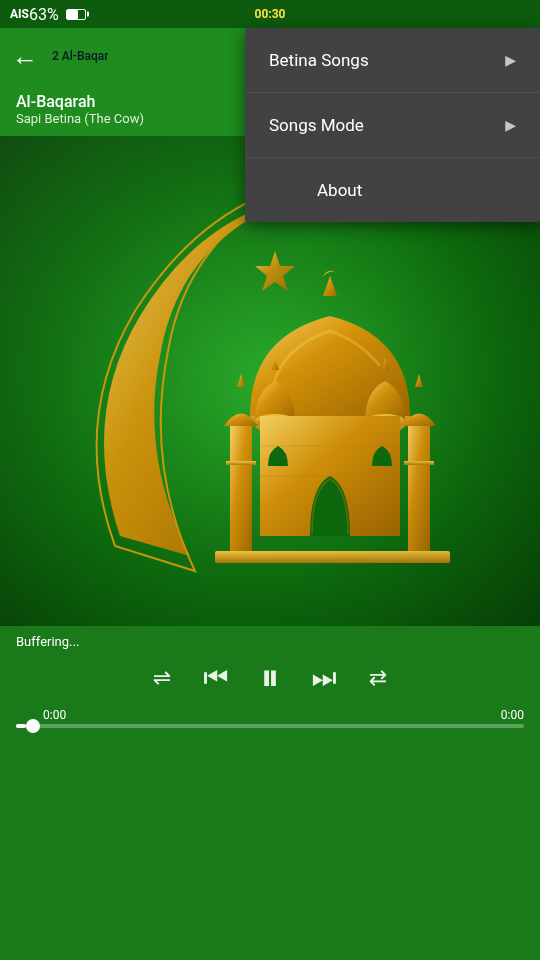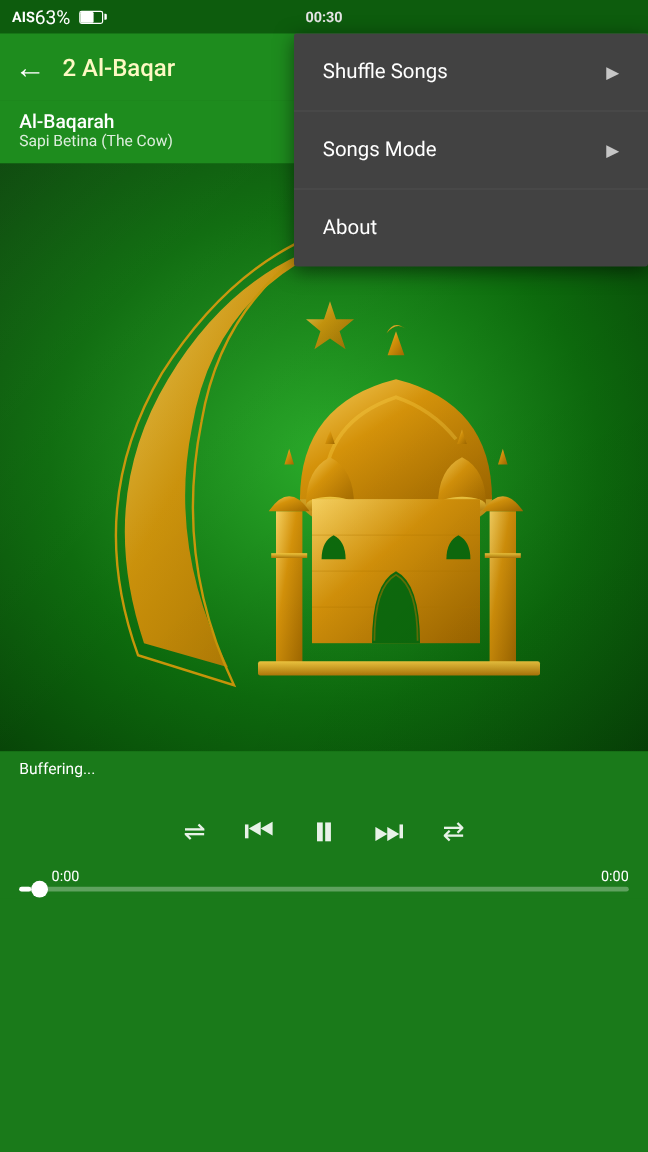--- a/index.html
+++ b/index.html
@@ -25,21 +25,21 @@
       position: relative;
       z-index: 10;
     }
     .status-left {
       font-size: 12px;
       color: #fff;
       font-weight: bold;
     }
     .status-center {
       font-size: 12px;
-      color: #e5e5e5;
+      color: #fde047;
       font-weight: bold;
       position: absolute;
       left: 50%;
       transform: translateX(-50%);
     }
     .status-right {
       font-size: 16px;
       color: #fff;
       display: flex;
       align-items: center;
@@ -83,22 +83,22 @@
       z-index: 10;
     }
     .back-btn {
       color: #fff;
       font-size: 26px;
       cursor: pointer;
       margin-right: 14px;
       user-select: none;
     }
     .toolbar-title {
-      color: #fef9c3;
-      font-size: 20px;
+      color: #0f172a;
+      font-size: 12px;
       font-weight: 500;
       white-space: nowrap;
       overflow: hidden;
       text-overflow: ellipsis;
       max-width: 200px;
     }
 
     
     .song-info {
       background: #1e8c1e;
@@ -138,21 +138,21 @@
     }
 
     
     .player-section {
       background: #1a7a1a;
       padding: 8px 16px 6px;
     }
     .buffering-text {
       color: #fff;
       font-size: 13px;
-      margin-bottom: 22px;
+      margin-bottom: 6px;
     }
     .controls-row {
       display: flex;
       align-items: center;
       justify-content: center;
       gap: 32px;
       margin-bottom: 8px;
     }
     .ctrl-btn {
       color: #fff;
@@ -215,20 +215,21 @@
       align-items: center;
       justify-content: space-between;
       padding: 22px 24px;
       color: #fff;
       font-size: 17px;
       cursor: pointer;
       border-bottom: 1px solid rgba(255,255,255,0.07);
     }
     .menu-item:last-child {
       border-bottom: none;
+      margin-left: 48px;
     }
     .menu-arrow {
       font-size: 14px;
       color: rgba(255,255,255,0.7);
     }
 
     
     .light-effect {
       position: absolute;
       top: 0;
@@ -351,21 +352,21 @@
     <span>0:00</span>
   </div>
   <div class="progress-bar">
     <div class="progress-fill" style="width: 2%;"></div>
     <div class="progress-thumb" style="left: 2%;"></div>
   </div>
 </div>
 
 <div class="menu-overlay">
   <div class="menu-item">
-    <span>Shuffle Songs</span>
+    <span>Betina Songs</span>
     <span class="menu-arrow">▶</span>
   </div>
   <div class="menu-item">
     <span>Songs Mode</span>
     <span class="menu-arrow">▶</span>
   </div>
   <div class="menu-item">
     <span>About</span>
   </div>
 </div>

